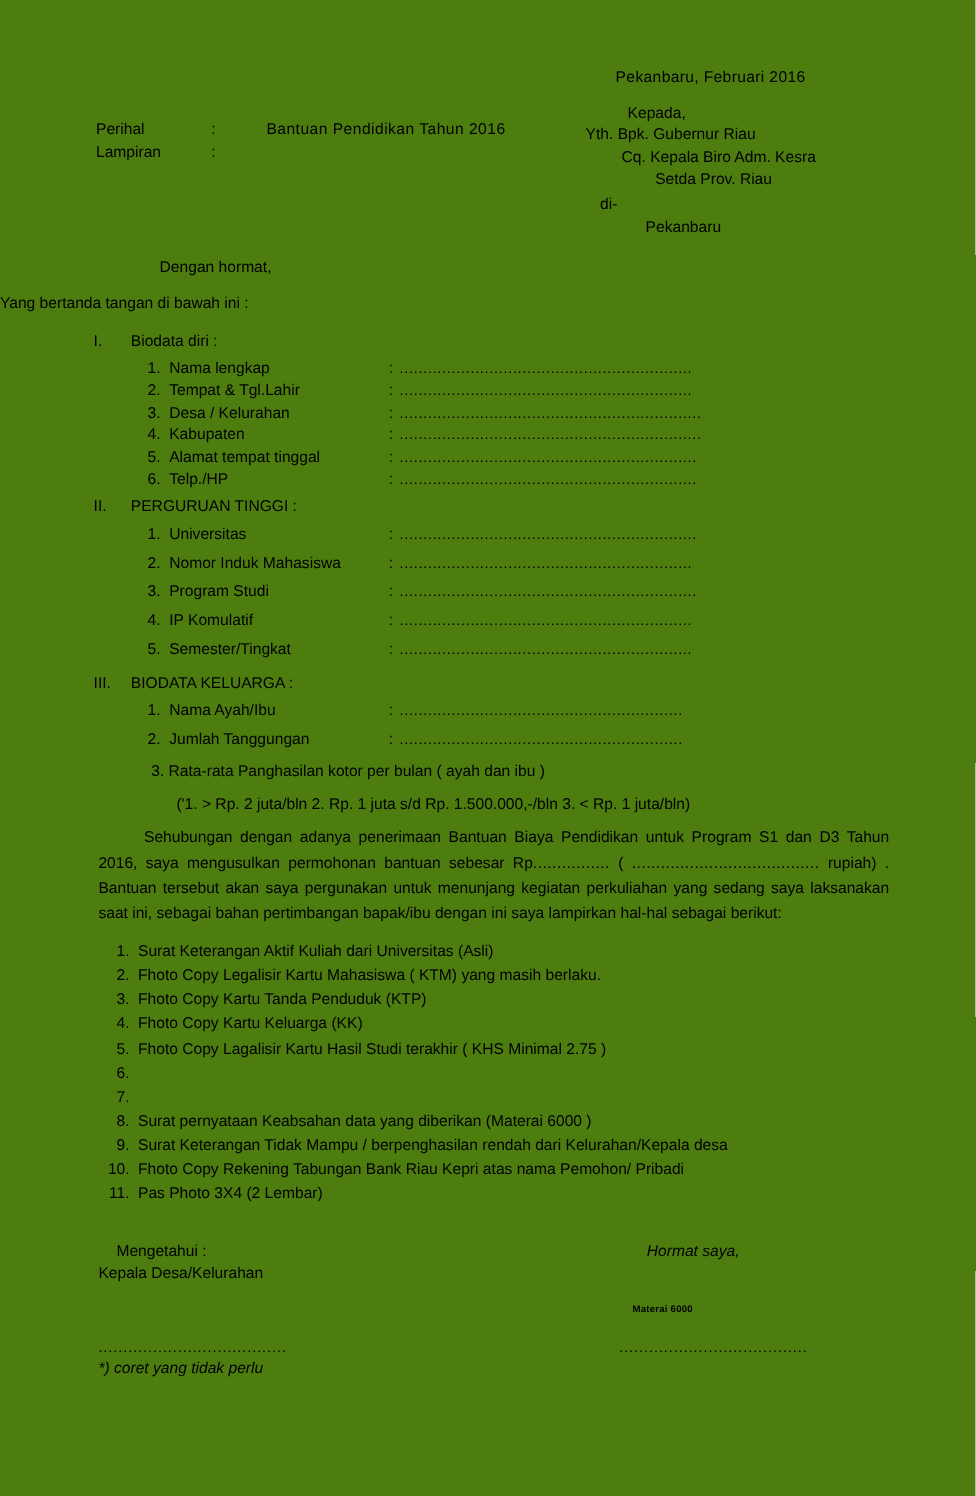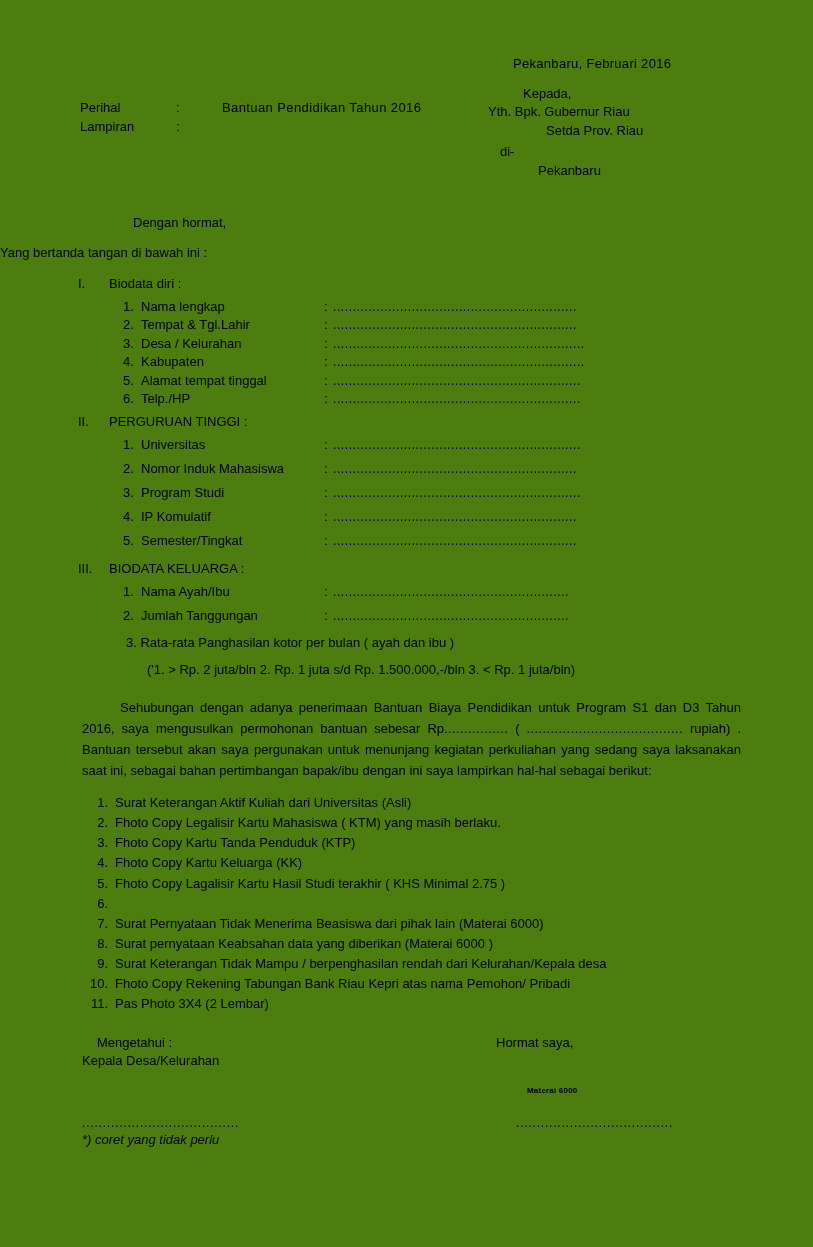--- a/index.html
+++ b/index.html
@@ -151,21 +151,21 @@
 
   
   .sign-area {
     position: absolute;
     left: 0;
     top: 1035px;
     width: 813px;
     height: 160px;
   }
   .sign-left { position: absolute; left: 82px; top: 0; }
-  .sign-right { position: absolute; left: 496px; top: 0; }
+  .sign-right { position: absolute; left: 539px; top: 0; font-style: italic; }
   .sign-mengetahui { margin-left: 15px; }
   .sign-jabatan { margin-top: 2px; }
   .materai {
     position: absolute;
     left: 527px;
     top: 1086px;
     font-size: 8px;
     font-weight: bold;
     letter-spacing: 0.2px;
   }
@@ -196,20 +196,21 @@
 </head>
 <body>
 
 <div id="page">
 
   <div class="hdr-date">Pekanbaru,  Februari  2016</div>
 
   <div class="addr">
     <div class="addr-line addr-kepada">Kepada,</div>
     <div class="addr-line addr-yth">Yth. Bpk. Gubernur Riau</div>
+    <div class="addr-line addr-cq">Cq. Kepala Biro Adm. Kesra</div>
     <div class="addr-line addr-setda">Setda   Prov. Riau</div>
     <div class="addr-line addr-di">di-</div>
     <div class="addr-line addr-kota">Pekanbaru</div>
   </div>
 
   <div class="perihal-block">
     <div class="perihal-row">
       <span class="perihal-label">Perihal</span>
       <span class="perihal-colon">:</span>
       <span class="perihal-val">Bantuan   Pendidikan  Tahun 2016</span>
@@ -326,21 +327,21 @@
           <span class="field-num">2.</span>
           <span class="field-label">Jumlah Tanggungan</span>
           <span class="field-colon">:</span>
           <span class="dots">............................................................</span>
         </div>
       </div>
       <div class="sub-line" style="margin-top:3px;">3. Rata-rata Panghasilan kotor per bulan ( ayah dan ibu )</div>
       <div class="sub-line-2" style="margin-top:10px;">('1. &gt; Rp. 2 juta/bln  2. Rp. 1 juta s/d Rp. 1.500.000,-/bln  3. &lt; Rp. 1 juta/bln)</div>
     </div>
 
-    <div class="para" style="margin-top:19px;">
+    <div class="para" style="margin-top:9px;">
       <span>Sehubungan dengan adanya penerimaan Bantuan Biaya Pendidikan untuk Program S1 dan D3 Tahun 2016,  saya mengusulkan permohonan bantuan sebesar Rp</span><span class="dots-inline">................</span><span> ( </span><span class="dots-inline">.......................................</span><span> rupiah) . Bantuan tersebut akan saya pergunakan untuk menunjang kegiatan perkuliahan yang sedang saya laksanakan saat  ini, sebagai bahan pertimbangan bapak/ibu dengan ini saya lampirkan hal-hal sebagai berikut:</span>
     </div>
 
     <div class="req-list" style="margin-top:12px;">
       <div class="req-item">
         <span class="req-num">1.</span>
         <span class="req-text">Surat Keterangan Aktif Kuliah dari Universitas (Asli)</span>
       </div>
       <div class="req-item">
         <span class="req-num">2.</span>
@@ -356,21 +357,20 @@
       </div>
       <div class="req-item">
         <span class="req-num">5.</span>
         <span class="req-text">Fhoto Copy Lagalisir Kartu Hasil Studi terakhir ( KHS Minimal 2.75 )</span>
       </div>
       <div class="req-item">
         <span class="req-num">6.</span>
       </div>
       <div class="req-item">
         <span class="req-num">7.</span>
-        <span class="req-text">Surat Pernyataan Tidak Menerima Beasiswa dari pihak  lain (Materai 6000)</span>
       </div>
       <div class="req-item">
         <span class="req-num">8.</span>
         <span class="req-text">Surat pernyataan Keabsahan data yang diberikan (Materai 6000 )</span>
       </div>
       <div class="req-item">
         <span class="req-num">9.</span>
         <span class="req-text">Surat Keterangan Tidak Mampu / berpenghasilan rendah dari Kelurahan/Kepala desa</span>
       </div>
       <div class="req-item">

